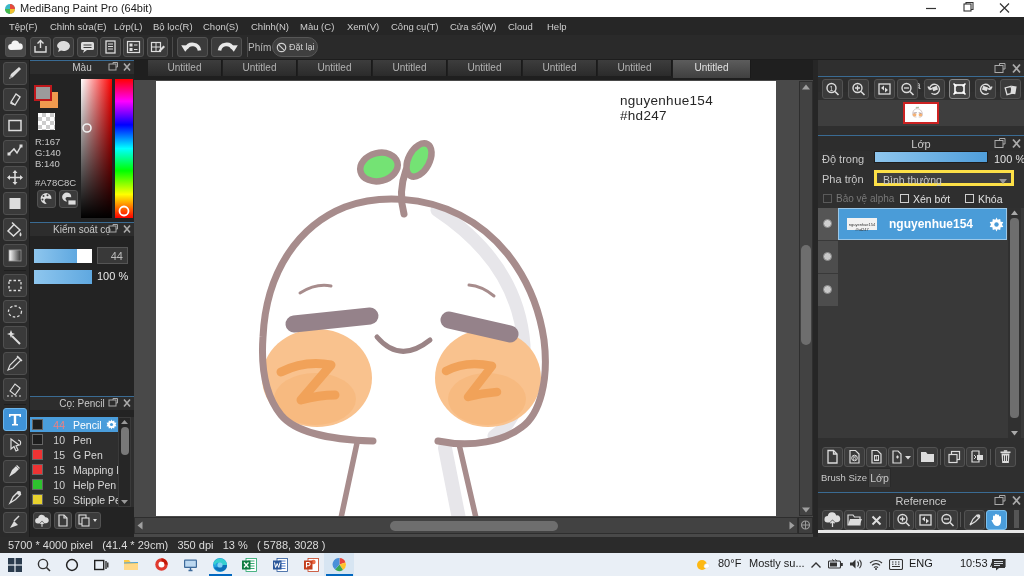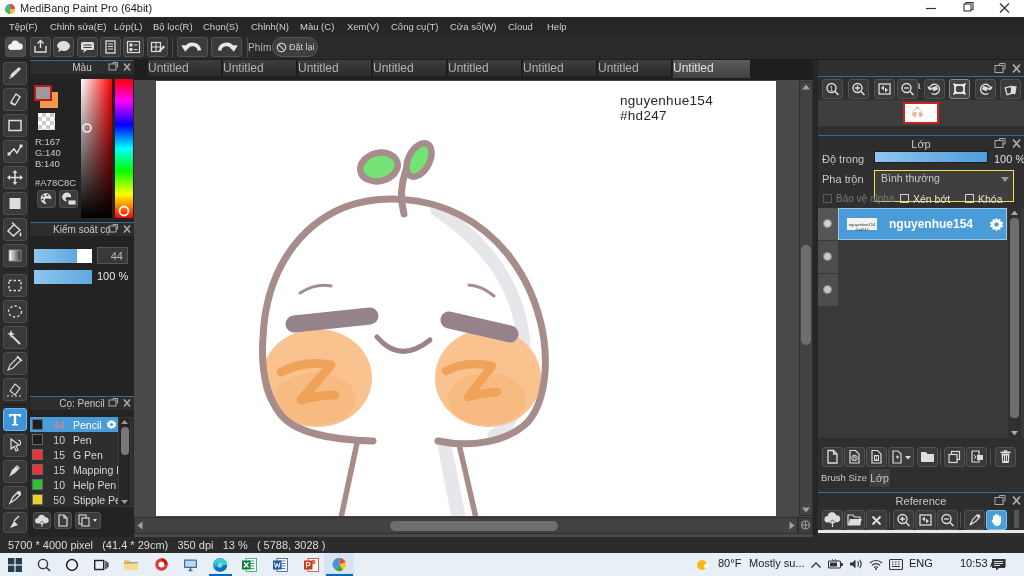--- a/index.html
+++ b/index.html
@@ -23,21 +23,21 @@
 
 #leftpanels{left:30px;top:60px;width:104px;height:477px;background:#232323;}
 .ph{position:absolute;left:0;width:104px;height:14px;background:#2d2d2d;border-top:1px solid #3a6b93;color:#c9c9c9;font-size:10px;text-align:center;line-height:14px;}
 .brow{position:absolute;left:0;width:88px;height:15px;background:#2e2e2e;}
 .bsw{position:absolute;left:2px;top:2px;width:11px;height:11px;border:1px solid #666;}
 .bnum{position:absolute;left:17px;top:1.5px;width:18px;font-size:10.5px;color:#d0d0d0;text-align:right;}
 .bname{position:absolute;left:43px;top:1.5px;font-size:10.5px;color:#d8d8d8;white-space:nowrap;}
 
 #canvasarea{left:134px;top:60px;width:684px;height:477px;background:#494949;}
 #tabstrip{position:absolute;left:0;top:0;width:684px;height:20px;background:#1f1f1f;}
-.tab{position:absolute;top:0;height:16px;background:linear-gradient(#3d3d3d,#2b2b2b);color:#b2b2b2;font-size:12px;text-align:left;line-height:16px;border-right:1px solid #1a1a1a;}
+.tab{position:absolute;top:0;height:16px;background:linear-gradient(#3d3d3d,#2b2b2b);color:#b2b2b2;font-size:10px;text-align:center;line-height:16px;border-right:1px solid #1a1a1a;}
 .tab.active{background:linear-gradient(#5c5c5c,#404040);color:#e2e2e2;}
 #canvas{position:absolute;left:22px;top:21px;width:620px;height:435px;background:#fff;}
 #sig{position:absolute;left:464px;top:13px;font-size:13.5px;letter-spacing:0.3px;line-height:14.5px;color:#262626;}
 
 #vsb{position:absolute;left:665px;top:21px;width:14px;height:435px;background:#424242;border:1px solid #2e2e2e;}
 #vsb-thumb{position:absolute;left:1px;top:163px;width:10px;height:100px;background:#6e6e6e;border-radius:5px;}
 #hsb{position:absolute;left:0px;top:457px;width:664px;height:17px;background:#424242;border:1px solid #2e2e2e;}
 #hsb-thumb{position:absolute;left:255px;top:2.5px;width:168px;height:10px;background:#6e6e6e;border-radius:5px;}
 #sbcorner{position:absolute;left:664px;top:457px;width:15px;height:17px;background:#3e3e3e;border:1px solid #2b2b2b;}
 
@@ -466,21 +466,21 @@
     <div class="rph" style="top:75px">Lớp</div>
     <svg class="abs" style="left:176px;top:78px" width="28" height="11" viewBox="0 0 28 11">
         <rect x="1" y="2.5" width="8" height="7" fill="none" stroke="#aaa"></rect>
         <path d="M5.5,2.5 V0.5 H11 V6 H9" fill="none" stroke="#aaa"></path>
         <path d="M19,1.5 L26,9.5 M26,1.5 L19,9.5" stroke="#aaa" stroke-width="1.8"></path>
       </svg>
     <div class="abs" style="left:4px;top:93px;font-size:11px;color:#c8c8c8">Độ trong</div>
     <div class="abs" style="left:56px;top:91px;width:114px;height:12px;background:linear-gradient(to right,#8ec6ee,#4f9edb);border:1px solid #1e1e1e"></div>
     <div class="abs" style="left:176px;top:93px;font-size:11px;color:#e0e0e0">100 %</div>
     <div class="abs" style="left:4px;top:113px;font-size:11px;color:#c8c8c8">Pha trộn</div>
-    <div class="abs" style="left:56px;top:110px;width:140px;height:32px;background:#3f3f3f;border:1px solid #fde047;font-size:10.5px;color:#c8c8c8;line-height:15px"><span style="margin-left:6px">Bình thường</span><svg width="8" height="5" viewBox="0 0 8 5" style="position:absolute;right:4px;top:6px">
+    <div class="abs" style="left:56px;top:110px;width:140px;height:16px;background:#3f3f3f;border:3px solid #fde047;font-size:10.5px;color:#c8c8c8;line-height:15px"><span style="margin-left:6px">Bình thường</span><svg width="8" height="5" viewBox="0 0 8 5" style="position:absolute;right:4px;top:6px">
           <path d="M0,0 H8 L4,5 Z" fill="#999"></path>
         </svg></div>
     <div class="abs" style="left:5px;top:134px;width:9px;height:9px;border:1px solid #5a5a5a"></div>
     <div class="abs" style="left:18px;top:133px;font-size:10px;color:#787878">Bảo vệ alpha</div>
     <div class="abs" style="left:82px;top:134px;width:9px;height:9px;border:1px solid #cfcfcf"></div>
     <div class="abs" style="left:95px;top:133px;font-size:10.5px;color:#e0e0e0">Xén bớt</div>
     <div class="abs" style="left:147px;top:134px;width:9px;height:9px;border:1px solid #cfcfcf"></div>
     <div class="abs" style="left:160px;top:133px;font-size:10.5px;color:#e0e0e0">Khóa</div>
 
     <div class="abs" style="left:0;top:148px;width:206px;height:230px;background:#393939"></div>

